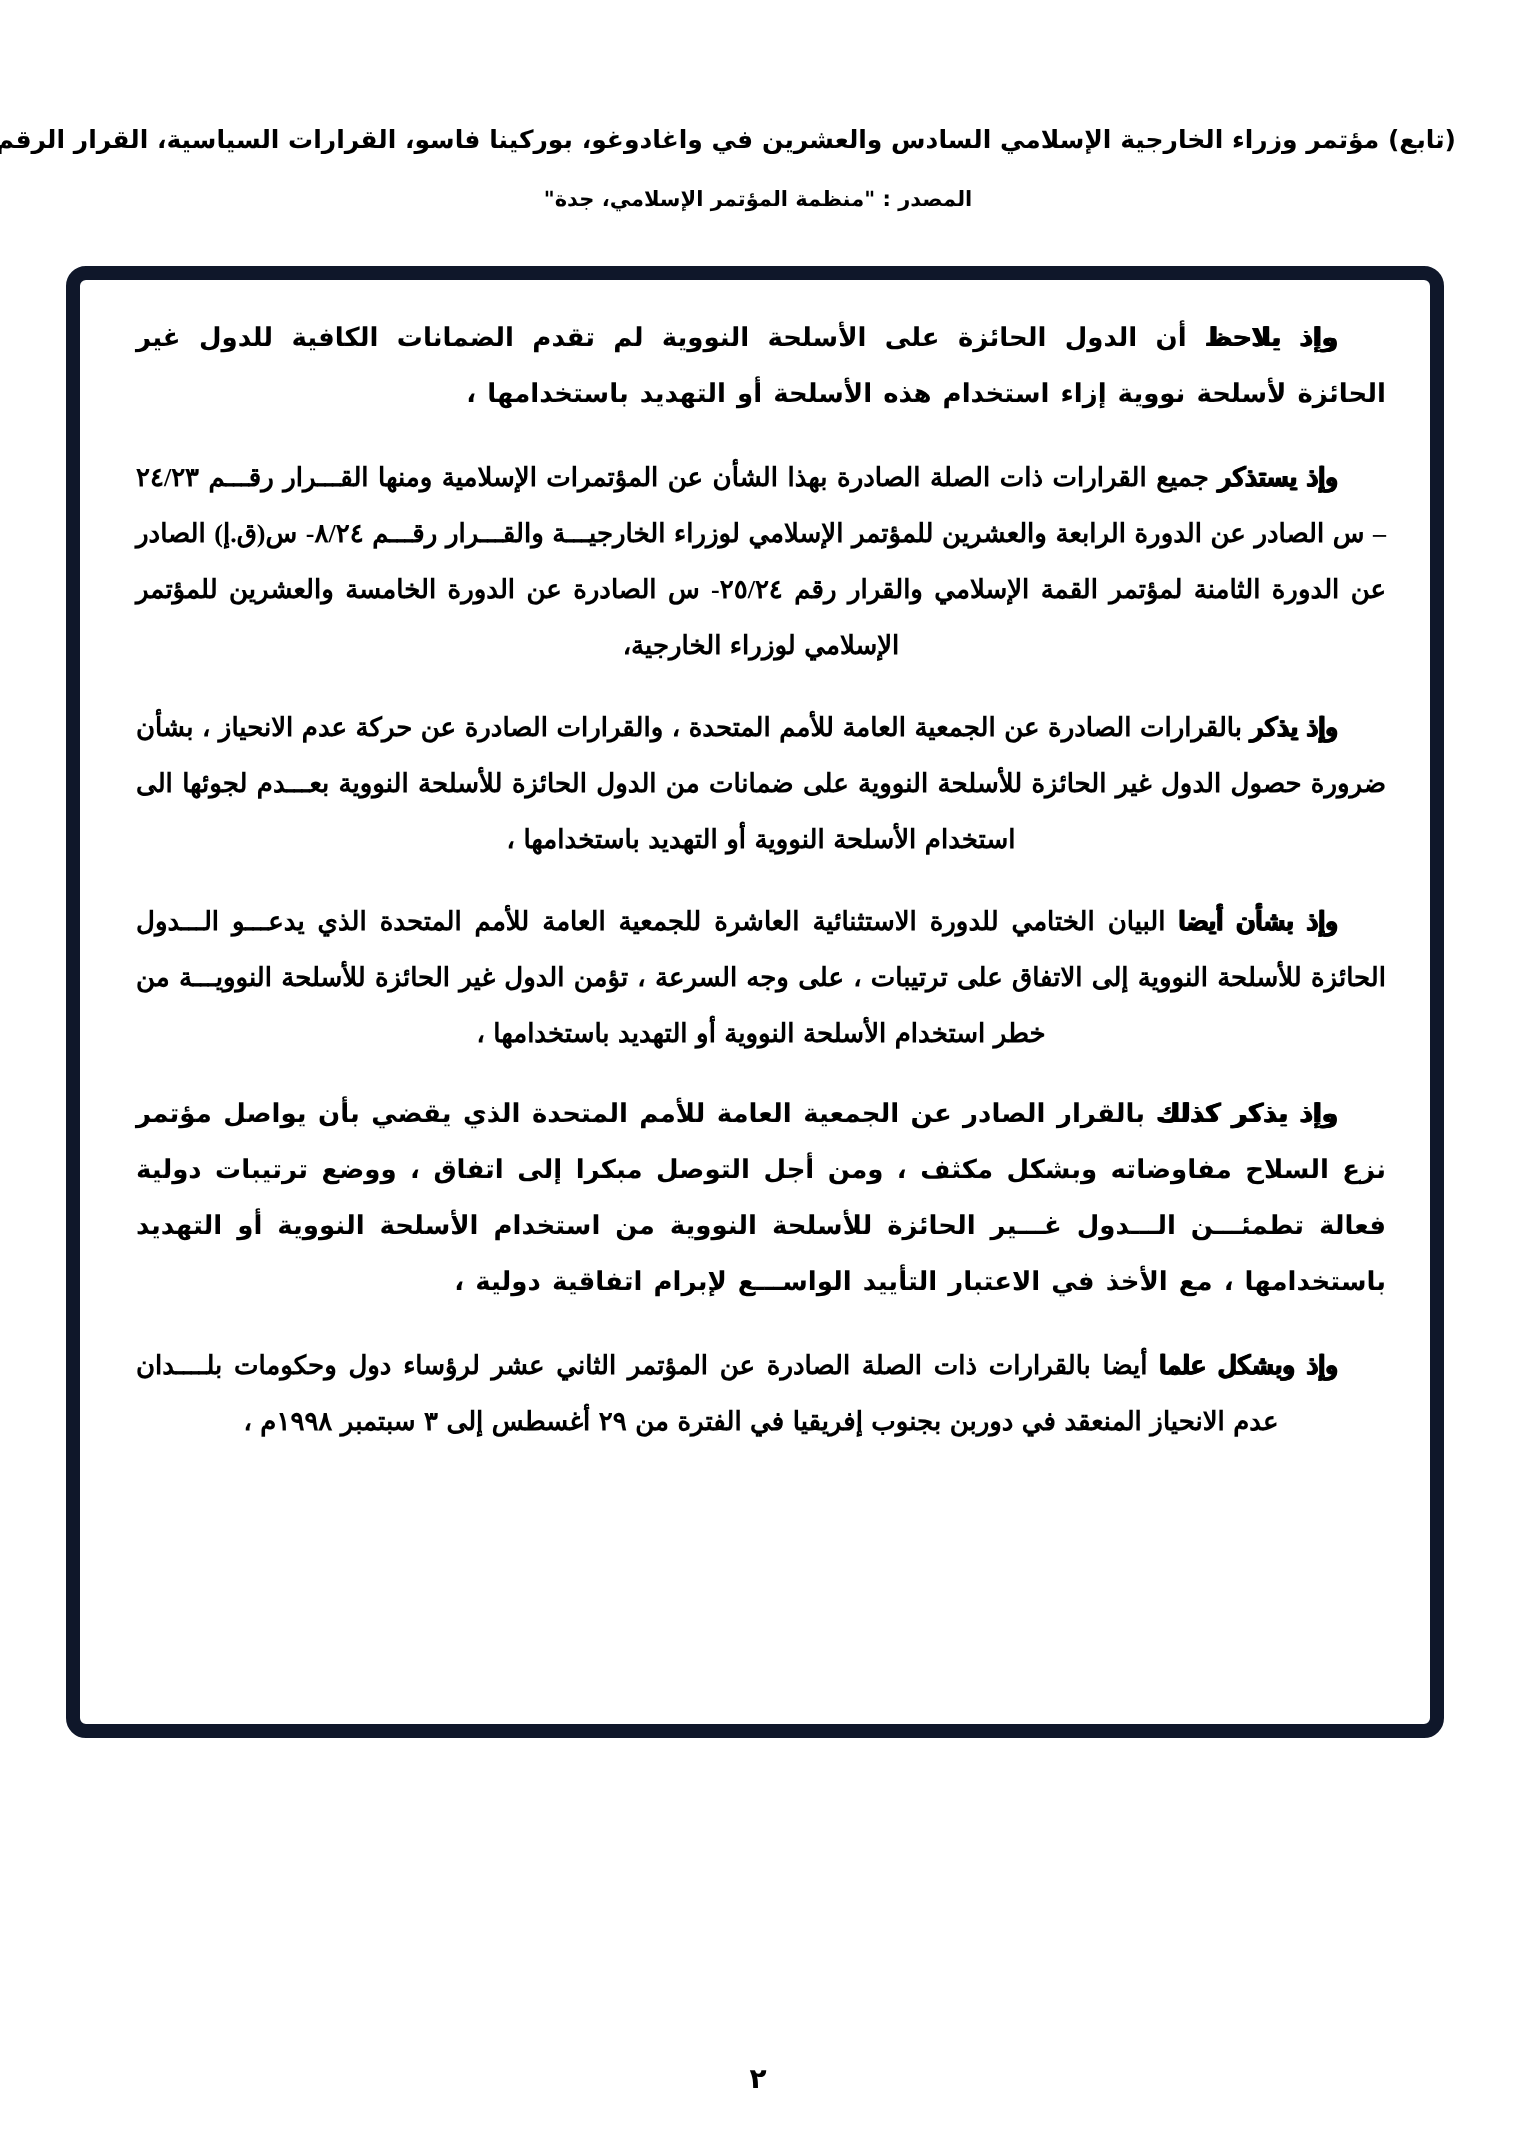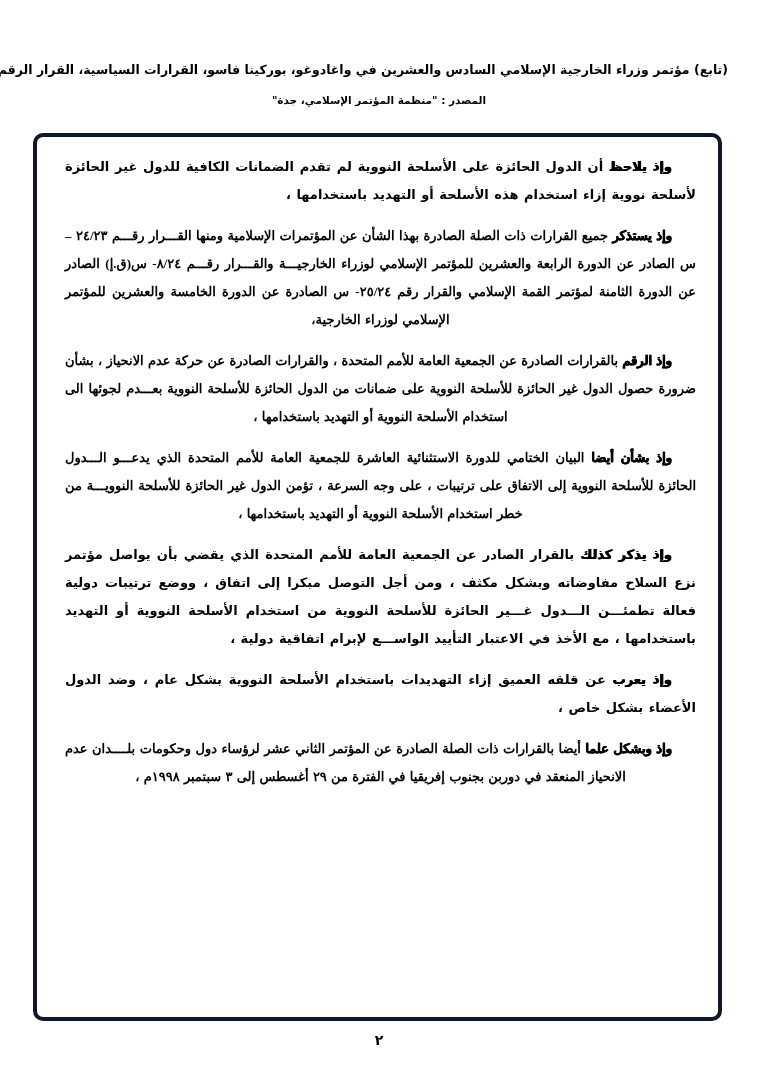--- a/index.html
+++ b/index.html
@@ -25,22 +25,22 @@
     position: absolute;
     top: 94px; left: 30px; right: 30px;
     text-align: center;
     font-size: 10.5px;
     font-weight: 700;
   }
 
   .greenbox {
     position: absolute;
     left: 33px; top: 133px;
-    width: 689px; height: 888px;
-    border: 4px solid #0f172a;
+    width: 689px; height: 736px;
+    border: 7px solid #0f172a;
     border-radius: 10px;
     background: #ffffff;
   }
 
   .content {
     position: absolute;
     top: 16px; right: 22px; left: 28px;
     direction: rtl;
   }
 
@@ -77,29 +77,28 @@
   <div class="header1">(تابع) مؤتمر وزراء الخارجية الإسلامي السادس والعشرين في واغادوغو، بوركينا فاسو، القرارات السياسية، القرار الرقم ٢٦/٢٥-س</div>
   <div class="header2">المصدر :  "منظمة المؤتمر الإسلامي، جدة"</div>
 
   <div class="greenbox">
     <div class="content">
 
       <p class="para last-right"><span class="lead">وإذ يلاحظ</span><span> أن الدول الحائزة على الأسلحة النووية لم تقدم الضمانات الكافية للدول غير الحائزة لأسلحة نووية إزاء استخدام هذه الأسلحة أو التهديد باستخدامها ،</span></p>
 
       <p class="para last-center"><span class="lead">وإذ يستذكر</span><span> جميع القرارات ذات الصلة الصادرة بهذا الشأن عن المؤتمرات الإسلامية ومنها القـــرار رقـــم ٢٤/٢٣ – س الصادر عن الدورة الرابعة والعشرين للمؤتمر الإسلامي لوزراء الخارجيـــة والقـــرار رقـــم ٨/٢٤- س(ق.إ) الصادر عن الدورة الثامنة لمؤتمر القمة الإسلامي والقرار رقم ٢٥/٢٤- س الصادرة عن الدورة الخامسة والعشرين للمؤتمر الإسلامي لوزراء الخارجية،</span></p>
 
-      <p class="para last-center"><span class="lead">وإذ الرقم</span><span> بالقرارات الصادرة عن الجمعية العامة للأمم المتحدة ، والقرارات الصادرة عن حركة عدم الانحياز ، بشأن ضرورة حصول الدول غير الحائزة للأسلحة النووية على ضمانات من الدول الحائزة للأسلحة النووية بعـــدم لجوئها الى استخدام الأسلحة النووية أو التهديد باستخدامها ،</span></p>
+      <p class="para last-center"><span class="lead">وإذ يذكر</span><span> بالقرارات الصادرة عن الجمعية العامة للأمم المتحدة ، والقرارات الصادرة عن حركة عدم الانحياز ، بشأن ضرورة حصول الدول غير الحائزة للأسلحة النووية على ضمانات من الدول الحائزة للأسلحة النووية بعـــدم لجوئها الى استخدام الأسلحة النووية أو التهديد باستخدامها ،</span></p>
 
       <p class="para last-center"><span class="lead">وإذ بشأن أيضا</span><span> البيان الختامي للدورة الاستثنائية العاشرة للجمعية العامة للأمم المتحدة الذي يدعـــو الـــدول الحائزة للأسلحة النووية إلى الاتفاق على ترتيبات ، على وجه السرعة ، تؤمن الدول غير الحائزة للأسلحة النوويـــة من خطر استخدام الأسلحة النووية أو التهديد باستخدامها ،</span></p>
 
       <p class="para last-right"><span class="lead">وإذ يذكر كذلك</span><span> بالقرار الصادر عن الجمعية العامة للأمم المتحدة الذي يقضي بأن يواصل مؤتمر نزع السلاح مفاوضاته وبشكل مكثف ، ومن أجل التوصل مبكرا إلى اتفاق ، ووضع ترتيبات دولية فعالة تطمئـــن الـــدول غـــير الحائزة للأسلحة النووية من استخدام الأسلحة النووية أو التهديد باستخدامها ، مع الأخذ في الاعتبار التأييد الواســـع لإبرام اتفاقية دولية ،</span></p>
 
 
 
-      <p class="para last-right"><span class="lead">وإذ يعرب</span><span> عن قلقه العميق إزاء التهديدات باستخدام الأسلحة النووية بشكل عام ، وضد الدول الأعضاء بشكل خاص ،</span></p>
 
 
       <p class="para last-center"><span class="lead">وإذ وبشكل علما</span><span> أيضا بالقرارات ذات الصلة الصادرة عن المؤتمر الثاني عشر لرؤساء دول وحكومات بلــــدان عدم الانحياز المنعقد في دوربن بجنوب إفريقيا في الفترة من ٢٩ أغسطس إلى ٣ سبتمبر ١٩٩٨م ،</span></p>
 
     </div>
   </div>
 
   <div class="pagenum">٢</div>
 
 </div>

